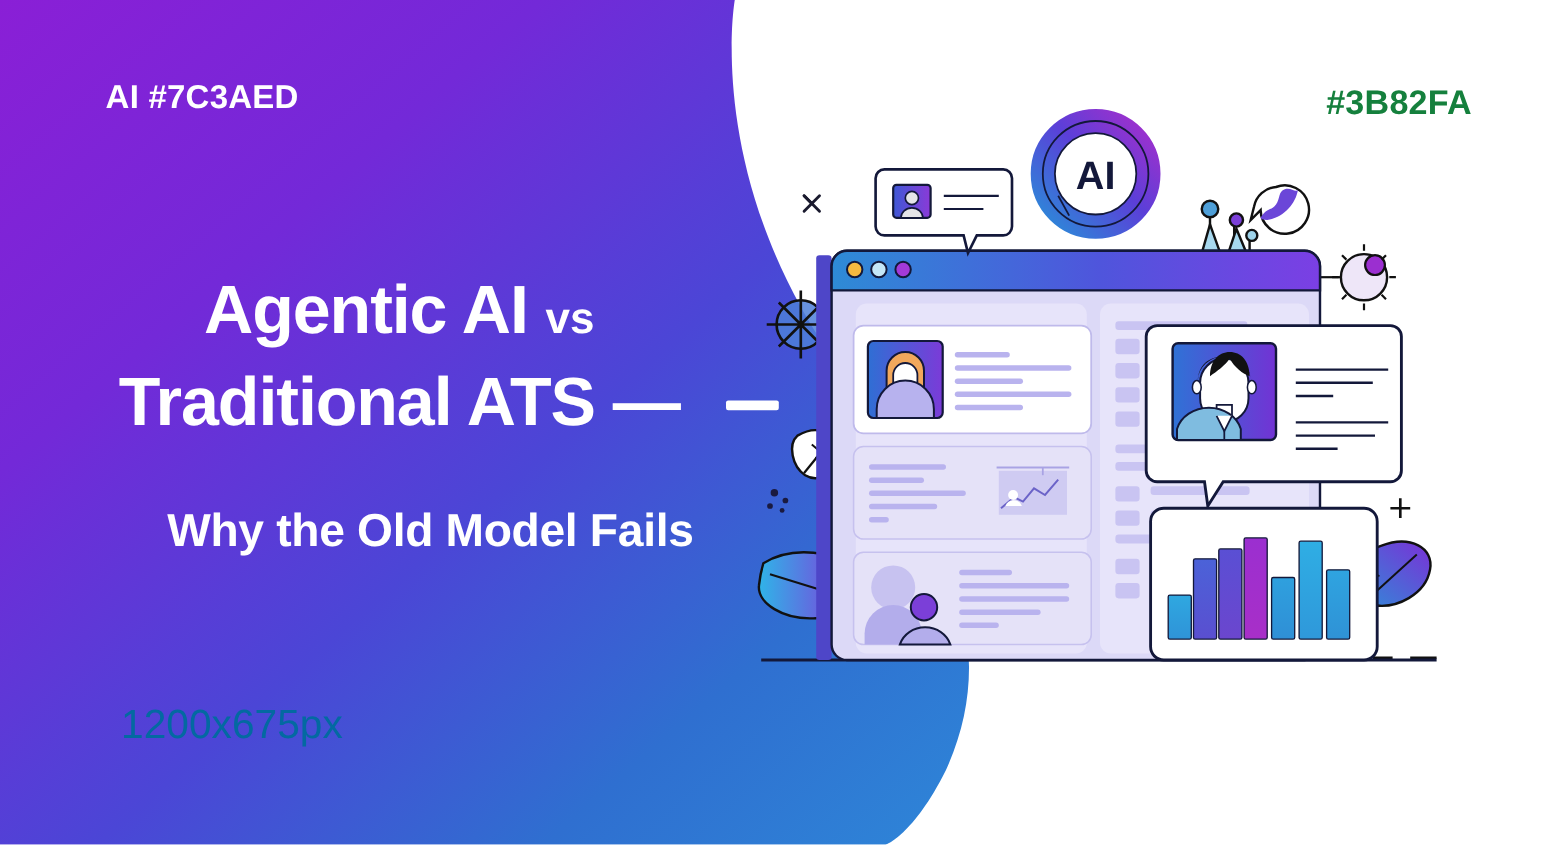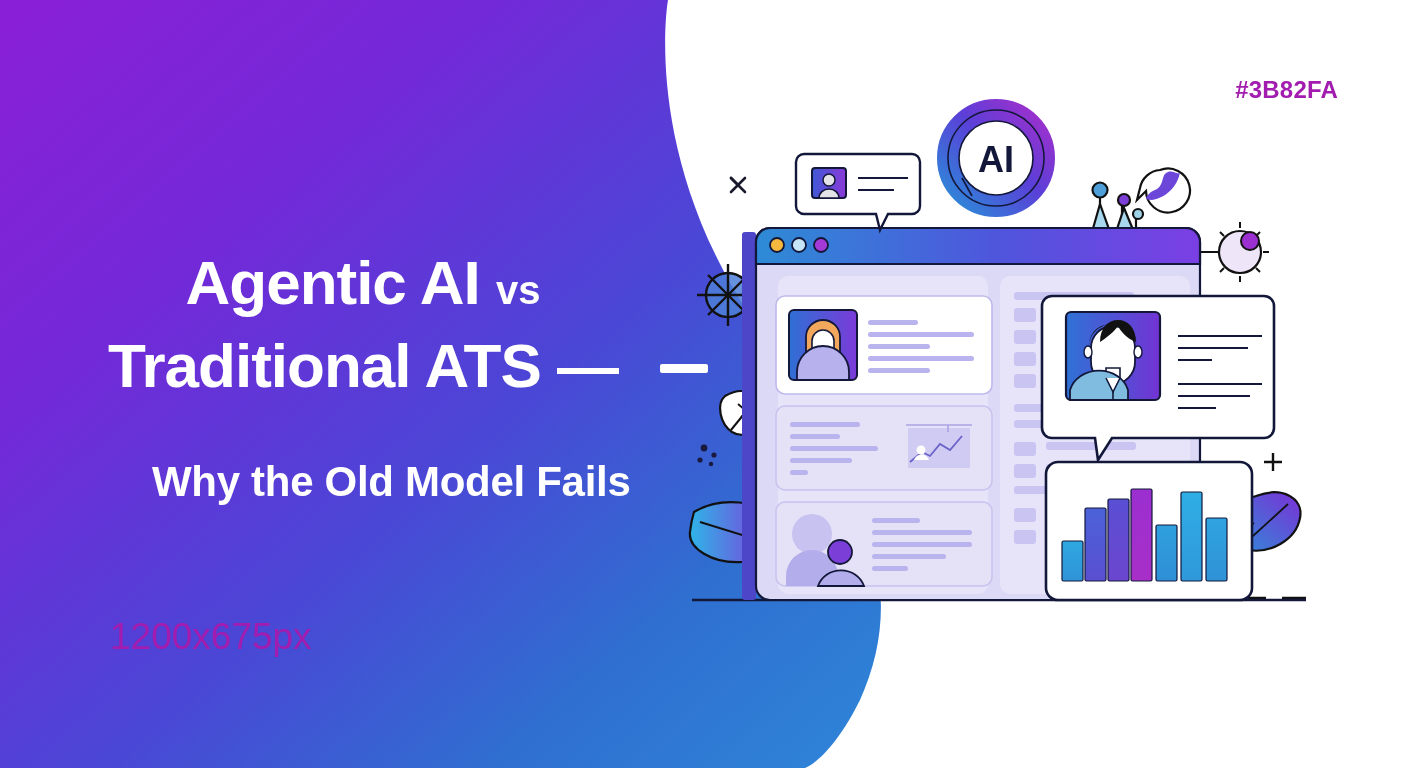--- a/index.html
+++ b/index.html
@@ -26,22 +26,22 @@
   .tag-left {
     position: absolute;
     left: 96px; top: 72px;
     font-size: 30px; font-weight: bold;
     color: #ffffff;
     letter-spacing: 0.2px;
   }
   .tag-right {
     position: absolute;
     right: 70px; top: 76px;
-    font-size: 24px; font-weight: bold;
-    color: #a21caf;
+    font-size: 31px; font-weight: bold;
+    color: #15803d;
     letter-spacing: 0.2px;
   }
   .headline {
     position: absolute;
     left: 108px; top: 245px;
     color: #ffffff;
     font-size: 62px;
     font-weight: bold;
     line-height: 76px;
     letter-spacing: -1px;
@@ -54,22 +54,22 @@
     left: 104px; top: 458px;
     color: #ffffff;
     font-size: 42px;
     font-weight: bold;
     letter-spacing: -0.3px;
     white-space: nowrap;
     margin-left: 48px;
   }
   .dims {
     position: absolute;
-    left: 110px; top: 616px;
-    color: #a21caf;
+    left: 110px; top: 638px;
+    color: #0369a1;
     font-size: 37px;
     letter-spacing: 0px;
     white-space: nowrap;
   }
 
   
   #illo { position: absolute; left: 0; top: 0; width: 1408px; height: 768px; }
 </style>
 </head>
 <body>
@@ -82,20 +82,21 @@
         <stop offset="0%" stop-color="#8A1FD6"></stop>
         <stop offset="28%" stop-color="#7329D8"></stop>
         <stop offset="55%" stop-color="#4B46D6"></stop>
         <stop offset="78%" stop-color="#2F6FD0"></stop>
         <stop offset="100%" stop-color="#2E86D8"></stop>
       </linearGradient>
     </defs>
     <path d="M0,0 L668,0 C668,0 640,160 760,330 C880,500 905,600 860,700 C830,760 805,768 805,768 L0,768 Z" fill="url(#blobGrad)"></path>
   </svg>
 
+  <div class="tag-left">AI #7C3AED</div>
   <div class="tag-right">#3B82FA</div>
 
   <div class="headline">
     <div>
       <span>Agentic AI</span>
       <span class="small">vs</span>
     </div>
     <div>Traditional ATS —</div>
   </div>
 

